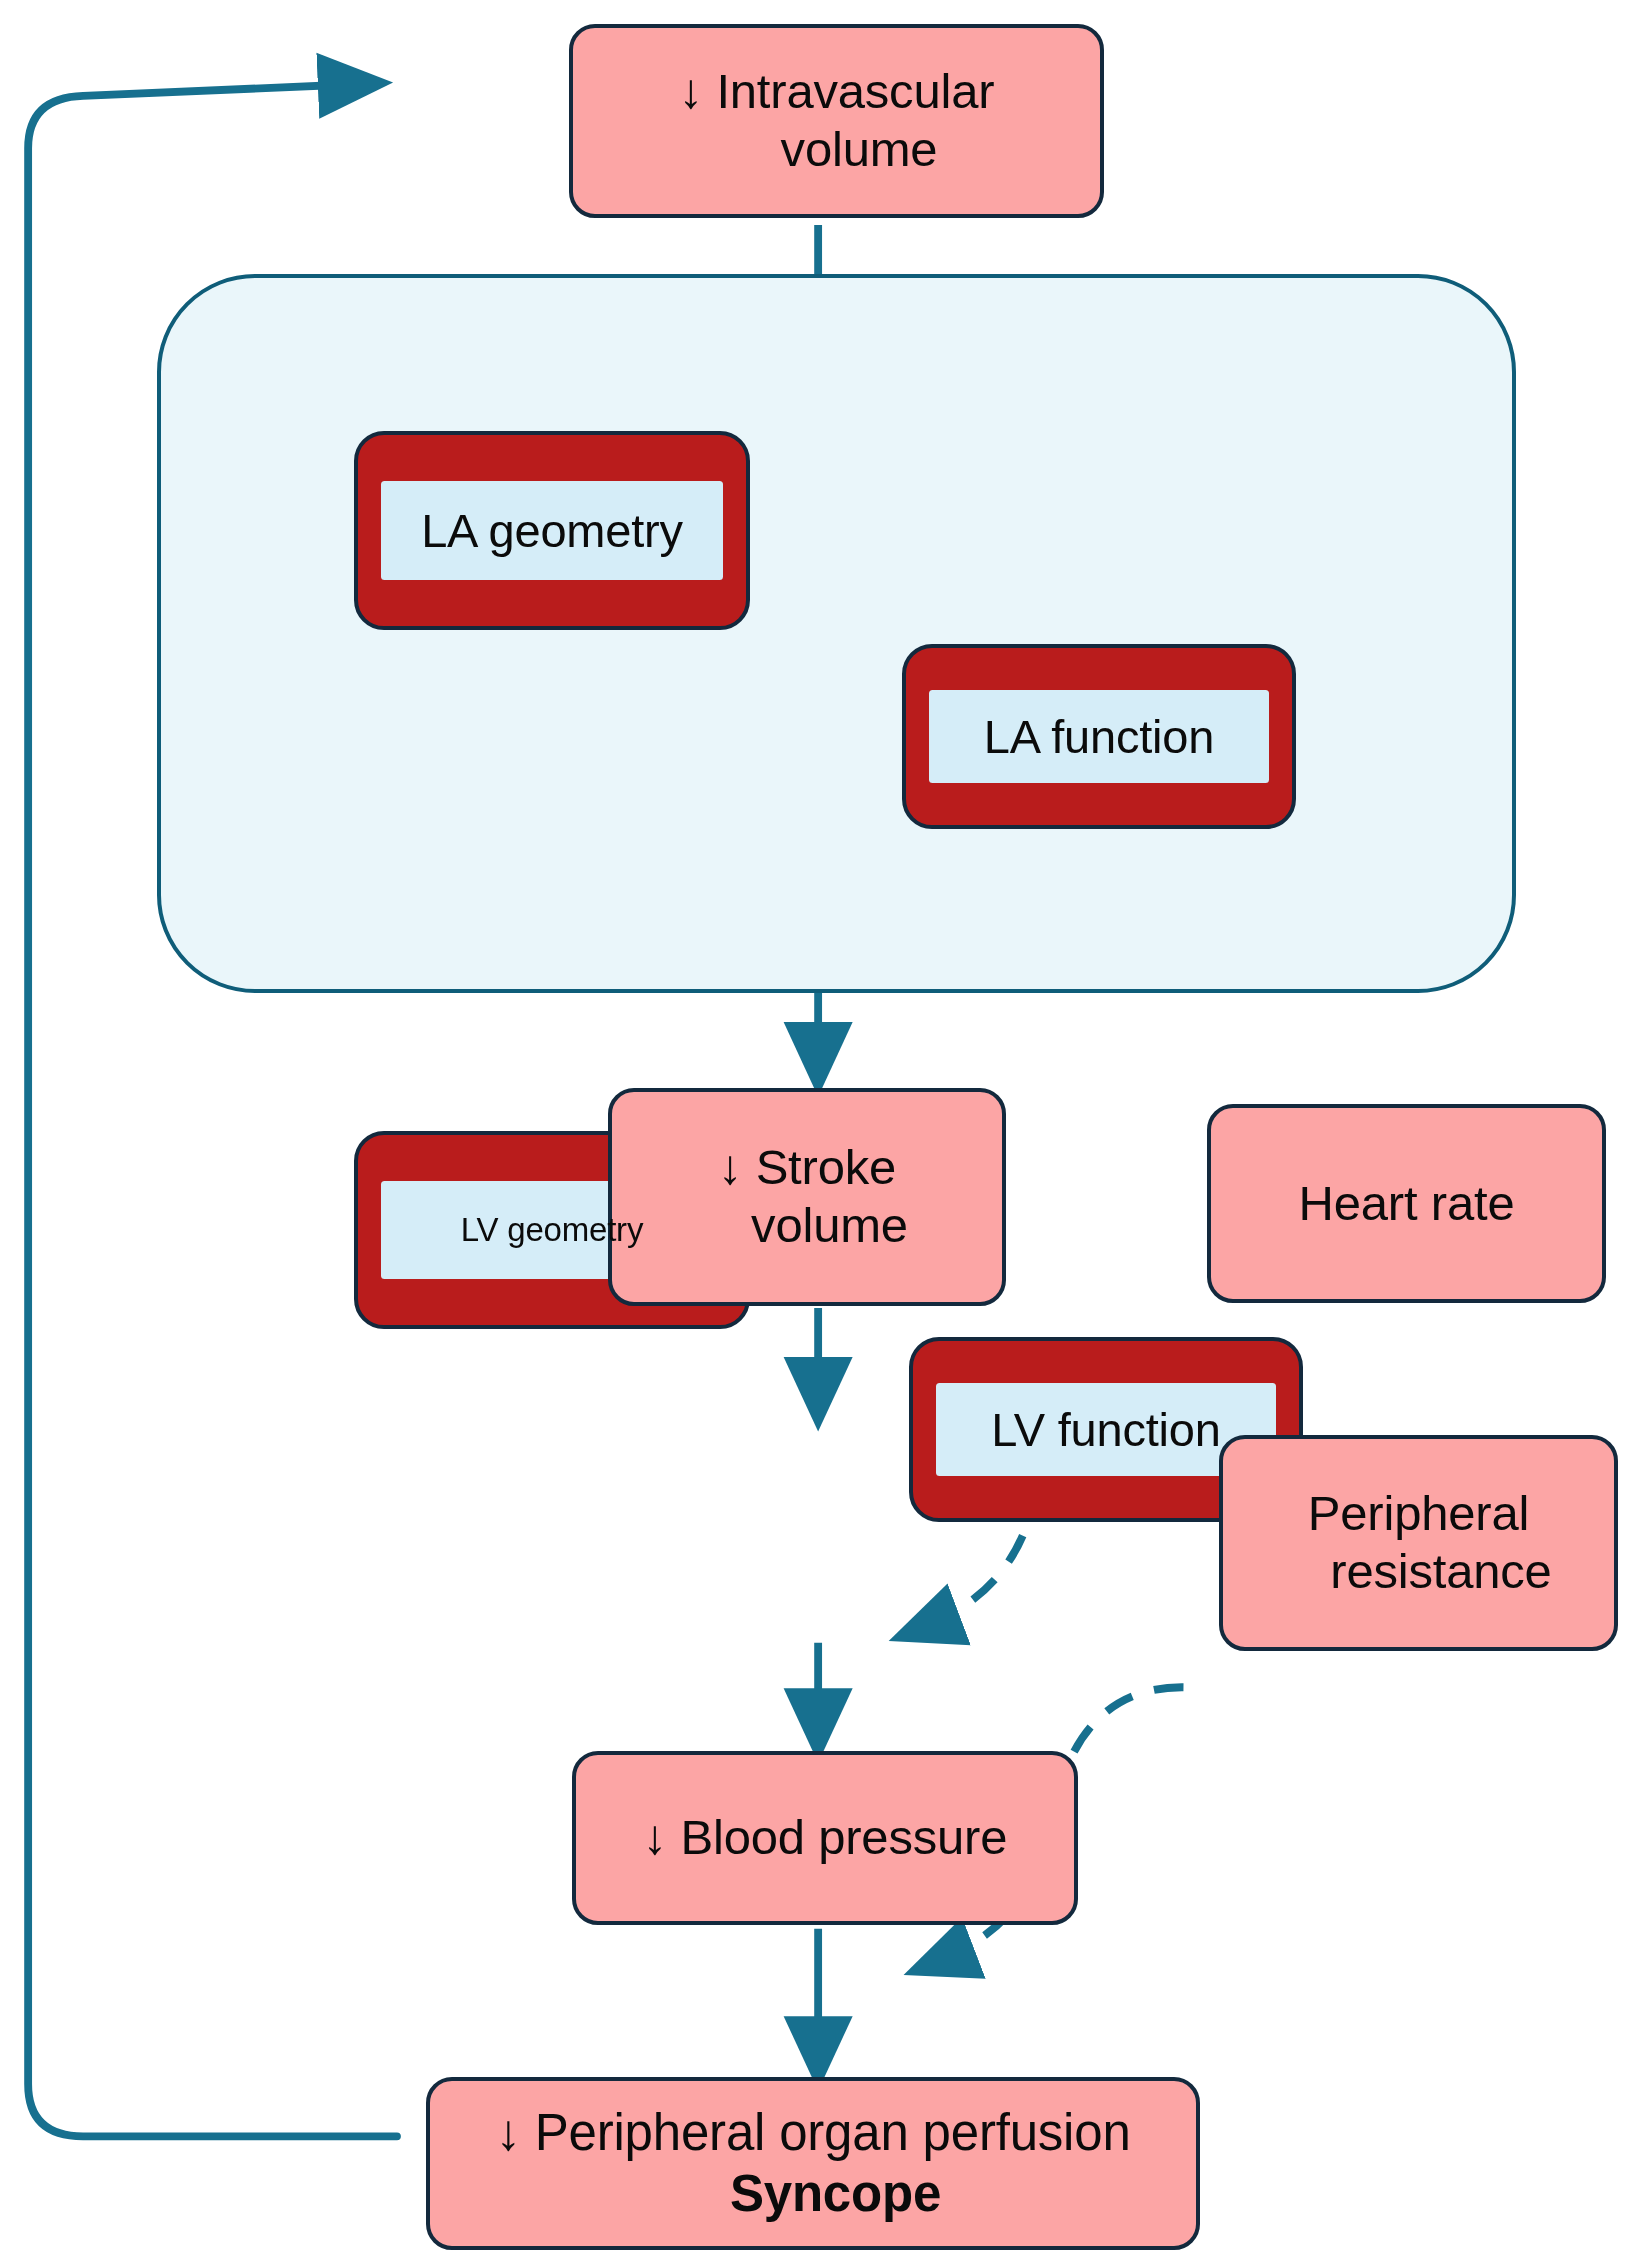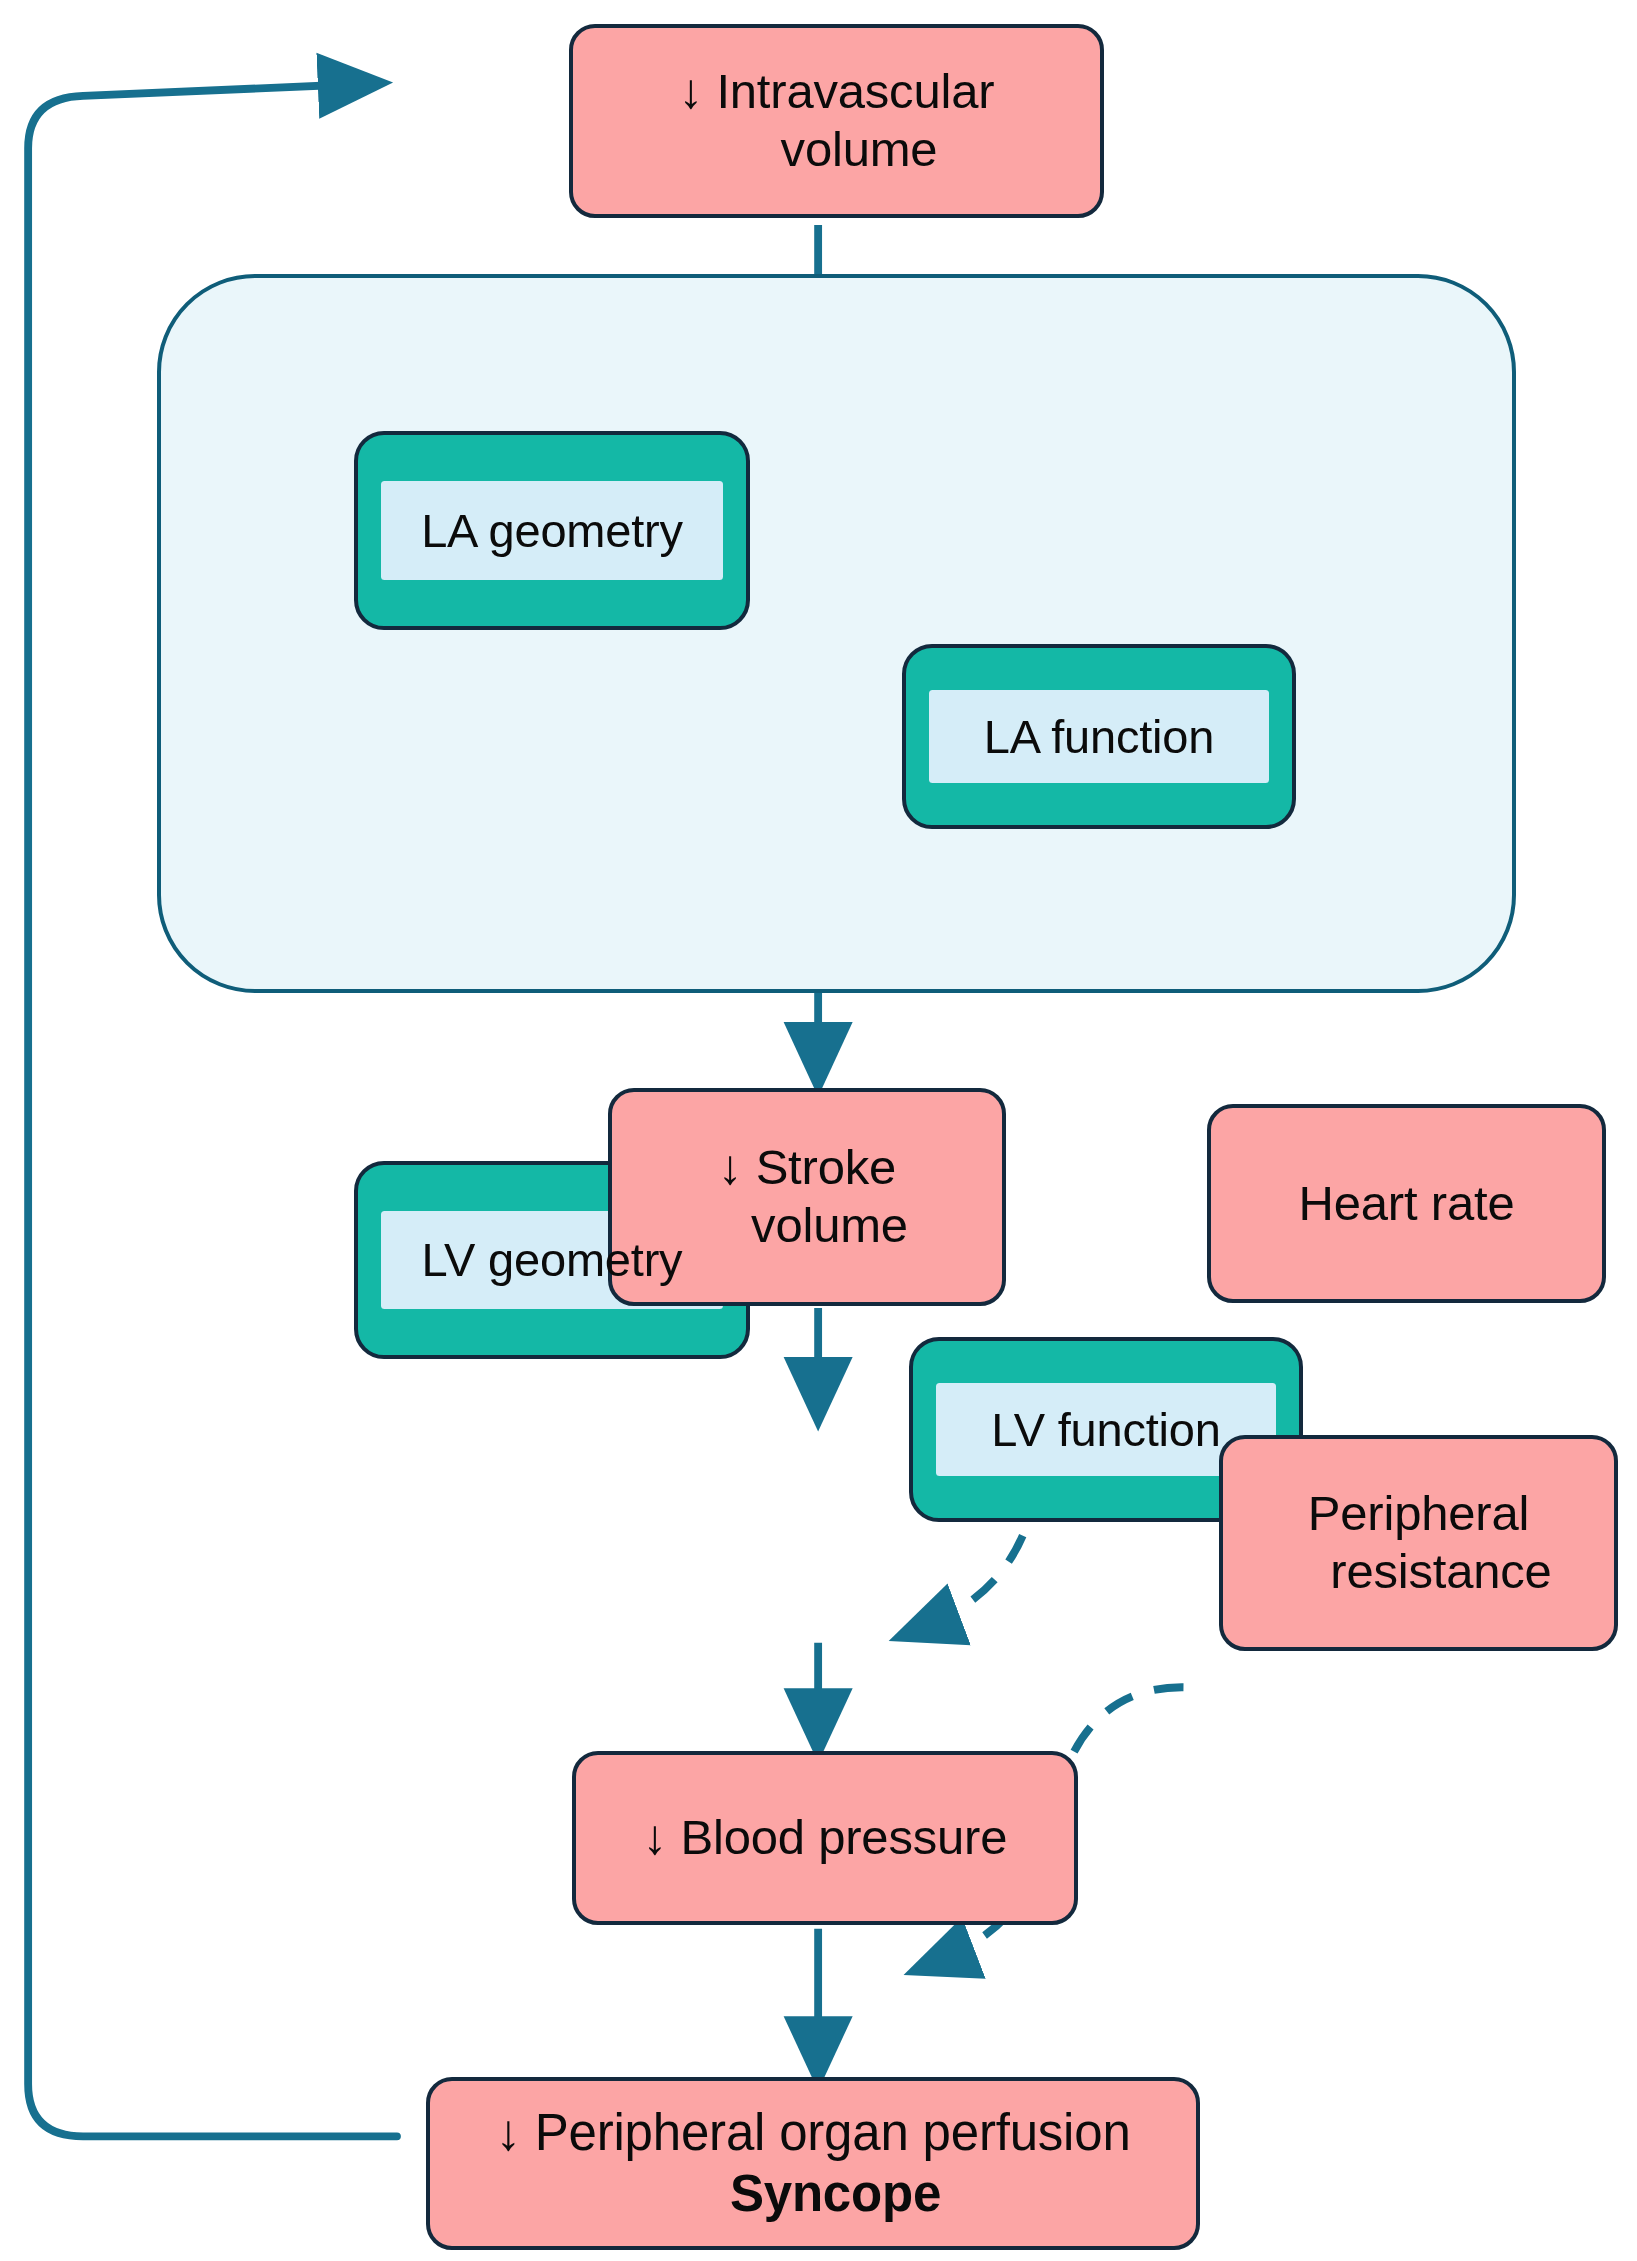--- a/index.html
+++ b/index.html
@@ -62,21 +62,21 @@
     width: 576px;
     color: #10619c;
     font-size: 45px;
     font-weight: bold;
     line-height: 1.22;
     text-align: left;
     letter-spacing: -0.3px;
   }
 
   .inner-node {
-    background: #14b8a6;
+    background: #b91c1c;
     border: 4.4px solid #13293d;
     border-radius: 30px;
     position: relative;
     overflow: hidden;
     align-items: center;
   }
   .inner-node .band {
     position: absolute;
     left: 6%;
     right: 6%;
@@ -84,21 +84,21 @@
     bottom: 24%;
     background: #d5edf8;
     border-radius: 3.5px;
   }
   .inner-node .txt { position: relative; z-index: 2; }
 
   
   #node-intravascular { left: 569px;  top: 23.5px;   width: 535px; height: 194px; font-size: 49px; }
   #node-la-geometry   { left: 354px;  top: 431px;  width: 396px; height: 199px; font-size: 47px; }
   #node-la-function   { left: 902px; top: 445px;  width: 394px; height: 185px; font-size: 47px; }
-  #node-lv-geometry   { left: 354px;  top: 777px;  width: 396px; height: 198px; font-size: 47px; }
+  #node-lv-geometry   { left: 354px;  top: 747px;  width: 396px; height: 198px; font-size: 33px; }
   #node-lv-function   { left: 909px; top: 755px;  width: 394px; height: 185px; font-size: 47px; }
   #node-stroke-volume { left: 608px;  top: 1088px; width: 398px; height: 218px; font-size: 49px; }
   #node-heart-rate    { left: 1207px; top: 1104px; width: 399px; height: 199px; font-size: 49px; }
   #node-cardiac-output{ left: 619px;  top: 1421px; width: 398px; height: 220px; font-size: 49px; }
   #node-peripheral-resistance { left: 1219px; top: 1435px; width: 399px; height: 216px; font-size: 49px; }
   #node-blood-pressure{ left: 572px;  top: 1751px; width: 506px; height: 174px; font-size: 49px; }
   #node-syncope       { left: 426px;  top: 2077px; width: 774px; height: 173px; font-size: 51px; }
 </style>
 </head>
 <body>

